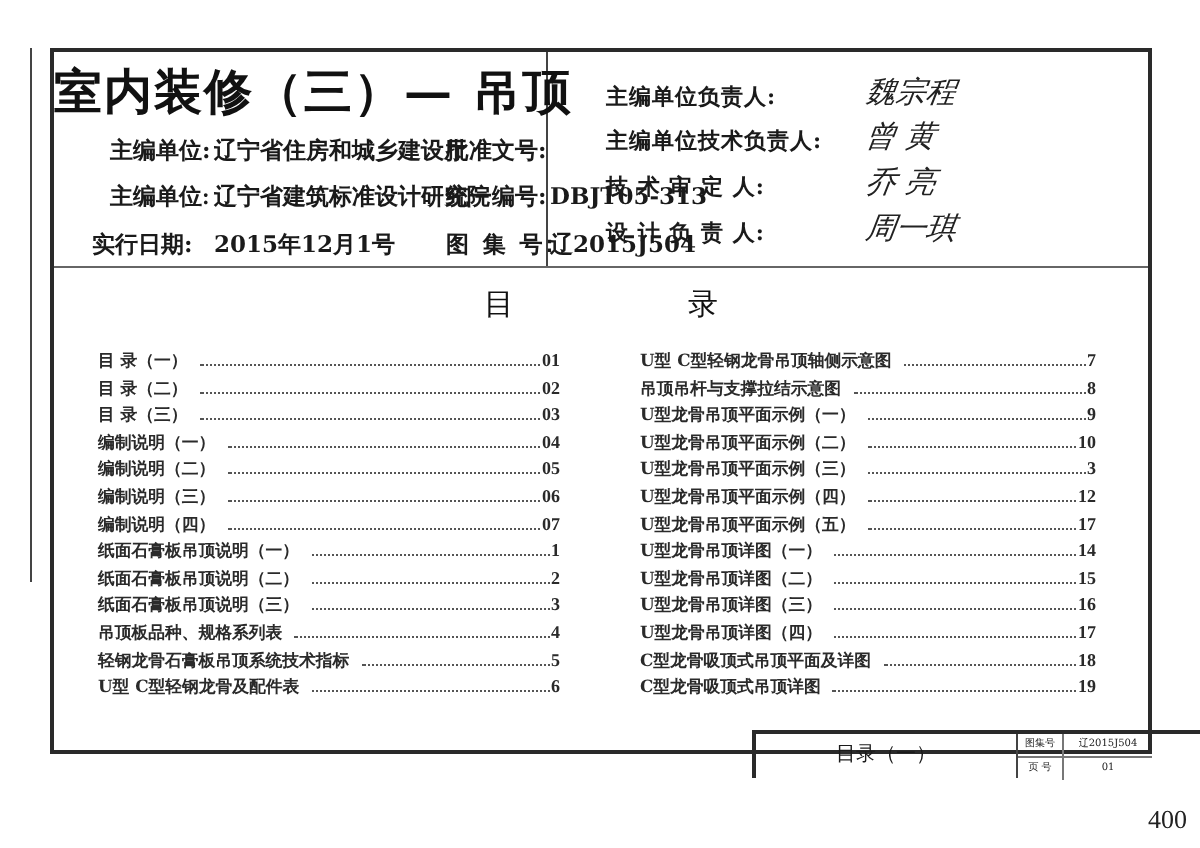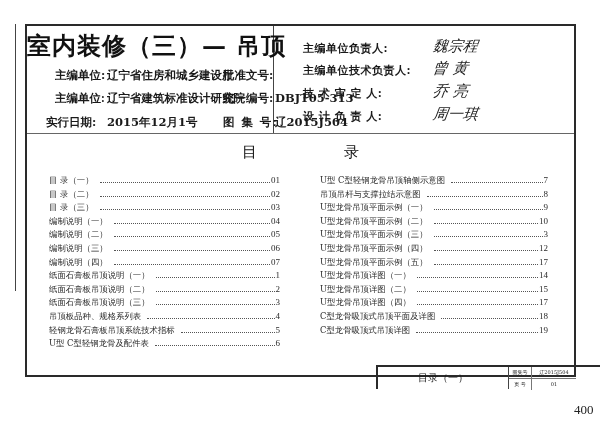--- a/index.html
+++ b/index.html
@@ -16,21 +16,21 @@
                  border-right:1px solid #444; }
   .title { position:absolute; left:0; width:246px; top:4px; text-align:center;
            font-size:24px; font-weight:bold; letter-spacing:1px; color:#111; white-space:nowrap; }
   .meta { position:absolute; font-size:11.5px; font-weight:bold; white-space:nowrap; color:#1a1a1a; }
   .header-right { position:absolute; left:246px; top:0; width:262px; height:107px; }
   .resp { position:absolute; left:30px; font-size:11px; font-weight:bold; white-space:nowrap; letter-spacing:0.5px; }
   .sig { position:absolute; left:160px; font-size:15px; font-style:italic; font-family:"DejaVu Serif", serif;
          color:#222; white-space:nowrap; transform:skewX(-8deg); }
   .toc-heading { position:absolute; top:143px; font-size:15px; color:#111; }
   .toc-col { position:absolute; top:175px; }
-  .toc-row { display:flex; align-items:baseline; height:13.6px; font-size:8.4px; white-space:nowrap; color:#2a2a2a; }
+  .toc-row { display:flex; align-items:baseline; height:13.6px; font-size:8.4px; white-space:nowrap; color:#2a2a2a;font-weight:bold; }
   .toc-label { flex:0 0 auto; }
   .toc-dots { flex:1 1 auto; border-bottom:1px dotted #555; margin:0 1px 2px 6px; height:1px; }
   .toc-page { flex:0 0 auto; font-family:"Liberation Serif", serif; font-size:9px; }
   .titleblock { position:absolute; left:376px; top:365px; width:228px; height:24px;
                 border:2px solid #2a2a2a; border-bottom:none; box-sizing:border-box; }
   .tb-name { position:absolute; left:0; top:0; width:130px; height:22px; line-height:22px; text-align:center;
              font-size:10px; border-right:1px solid #444; }
   .tb-cell { position:absolute; font-size:5px; text-align:center; line-height:11px; height:11px; border-bottom:1px solid #777; }
   .page-num { position:absolute; left:574px; top:402px; font-family:"Liberation Serif", serif; font-size:13px; color:#222; }
 </style>
@@ -191,20 +191,25 @@
       <span class="toc-label">U型龙骨吊顶详图（一）</span>
       <span class="toc-dots"></span>
       <span class="toc-page">14</span>
     </div>
   <div class="toc-row">
       <span class="toc-label">U型龙骨吊顶详图（二）</span>
       <span class="toc-dots"></span>
       <span class="toc-page">15</span>
     </div>
   <div class="toc-row">
+      <span class="toc-label">U型龙骨吊顶详图（三）</span>
+      <span class="toc-dots"></span>
+      <span class="toc-page">16</span>
+    </div>
+  <div class="toc-row">
       <span class="toc-label">U型龙骨吊顶详图（四）</span>
       <span class="toc-dots"></span>
       <span class="toc-page">17</span>
     </div>
   <div class="toc-row">
       <span class="toc-label">C型龙骨吸顶式吊顶平面及详图</span>
       <span class="toc-dots"></span>
       <span class="toc-page">18</span>
     </div>
   <div class="toc-row">

